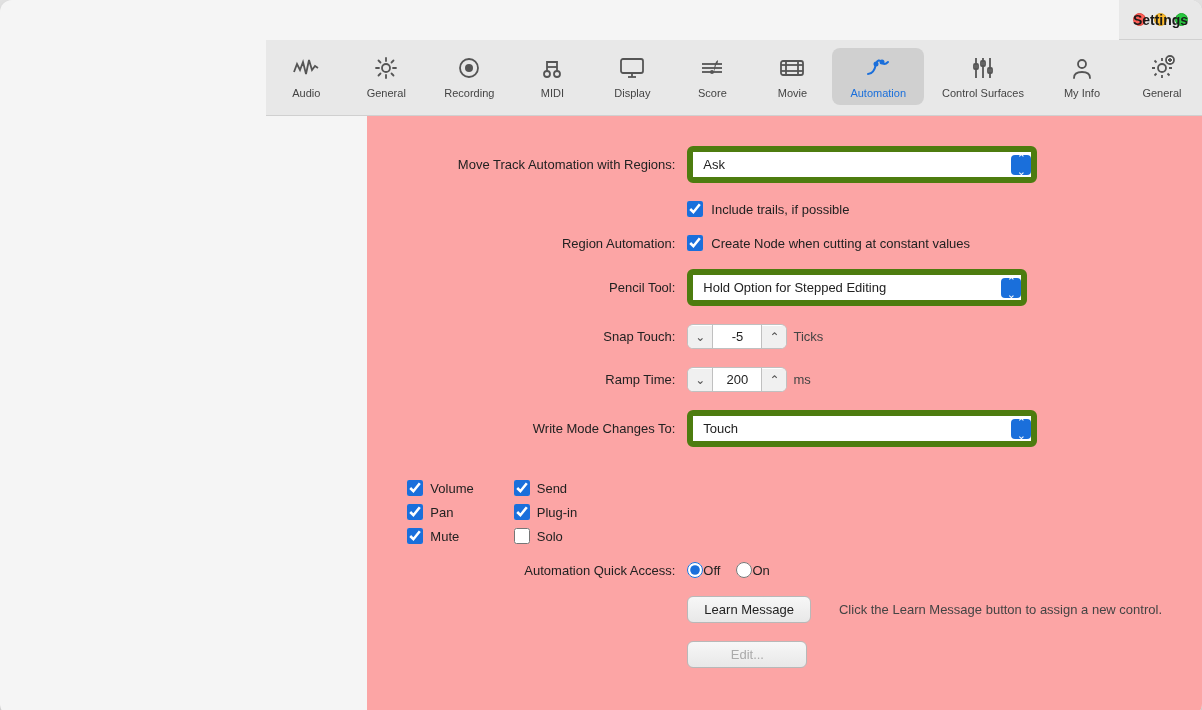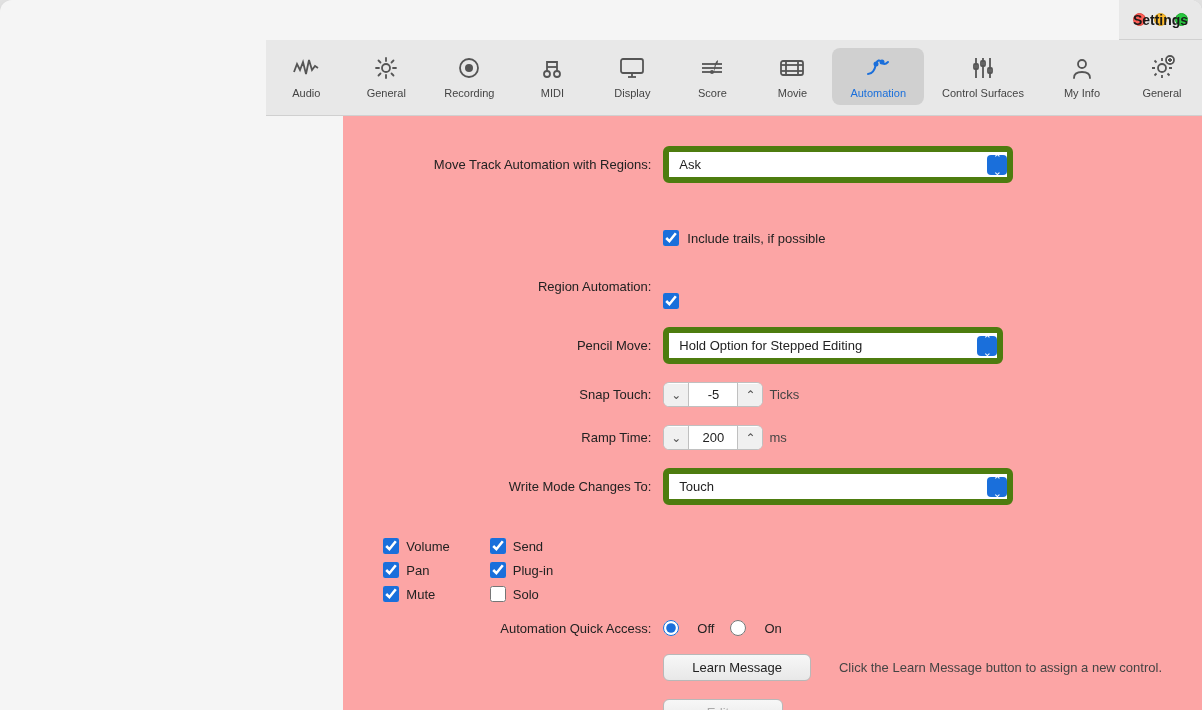--- a/index.html
+++ b/index.html
@@ -147,21 +147,20 @@
       align-items: center;
       justify-content: center;
       color: white;
       font-size: 11px;
     }
 
     .checkbox-row {
       display: flex;
       align-items: center;
       gap: 8px;
-      margin-top: 29px;
     }
     .checkbox-label {
       font-size: 13px;
       color: #222;
     }
     input[type="checkbox"] {
       width: 16px;
       height: 16px;
       accent-color: #1a6fdb;
       cursor: pointer;
@@ -221,32 +220,32 @@
     }
 
     .radio-group {
       display: flex;
       align-items: center;
       gap: 16px;
     }
     .radio-item {
       display: flex;
       align-items: center;
-      gap: 18px;
+      gap: 0;
     }
     .radio-label {
       font-size: 13px;
       color: #222;
     }
 
     .btn {
       background: linear-gradient(to bottom, #f7f7f7, #e8e8e8);
       border: 1px solid #b8b8b8;
       border-radius: 6px;
-      padding: 5px 28px;
+      padding: 5px 16px;
       font-size: 13px;
       color: #222;
       cursor: pointer;
     }
     .btn:disabled {
       color: #aaa;
       cursor: default;
     }
     .help-text {
       font-size: 13px;
@@ -406,25 +405,26 @@
       <div class="form-control checkbox-row">
         <input type="checkbox" checked="" style="">
         <span class="checkbox-label">Include trails, if possible</span>
       </div>
     </div>
 
     <div class="form-row">
       <div class="form-label">Region Automation:</div>
       <div class="form-control checkbox-row">
         <input type="checkbox" checked="" style="">
-      </div>
-    </div>
-
-    <div class="form-row">
-      <div class="form-label">Pencil Move:</div>
+        <span class="checkbox-label">Create Node when cutting at constant values</span>
+      </div>
+    </div>
+
+    <div class="form-row">
+      <div class="form-label">Pencil Tool:</div>
       <div class="form-control">
         <div class="select-wrapper">
           <select style="width:340px">
             <option>Hold Option for Stepped Editing</option>
             <option>Always Stepped Editing</option>
             <option>Never Stepped Editing</option>
           </select>
           <div class="select-arrows">
             <div class="select-arrow-icon">⌃<br style="line-height:3px">⌄</div>
           </div>

